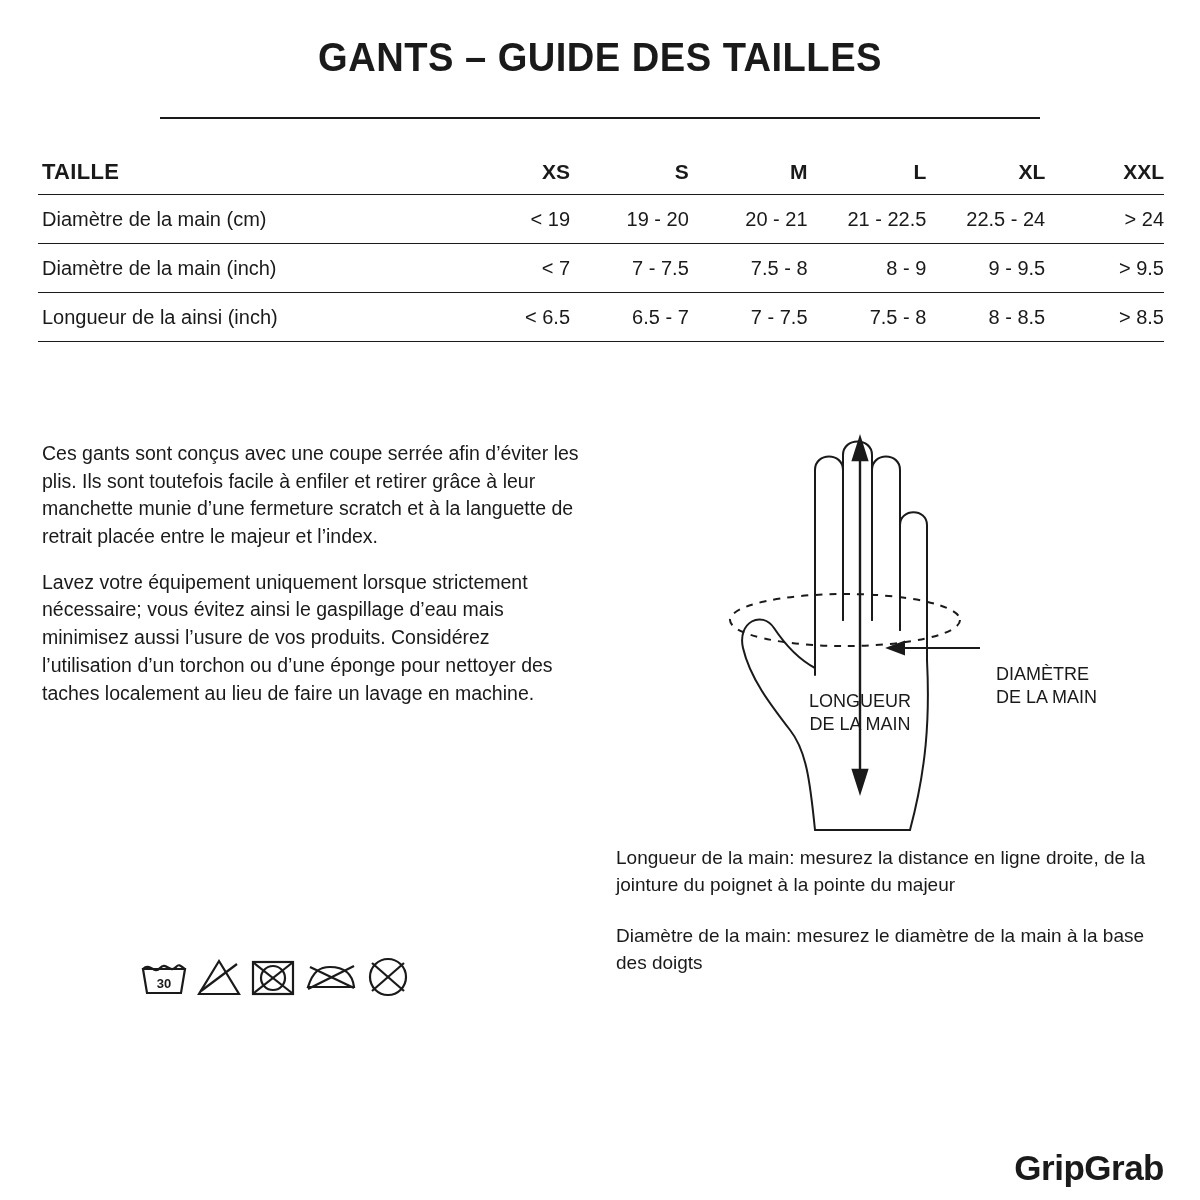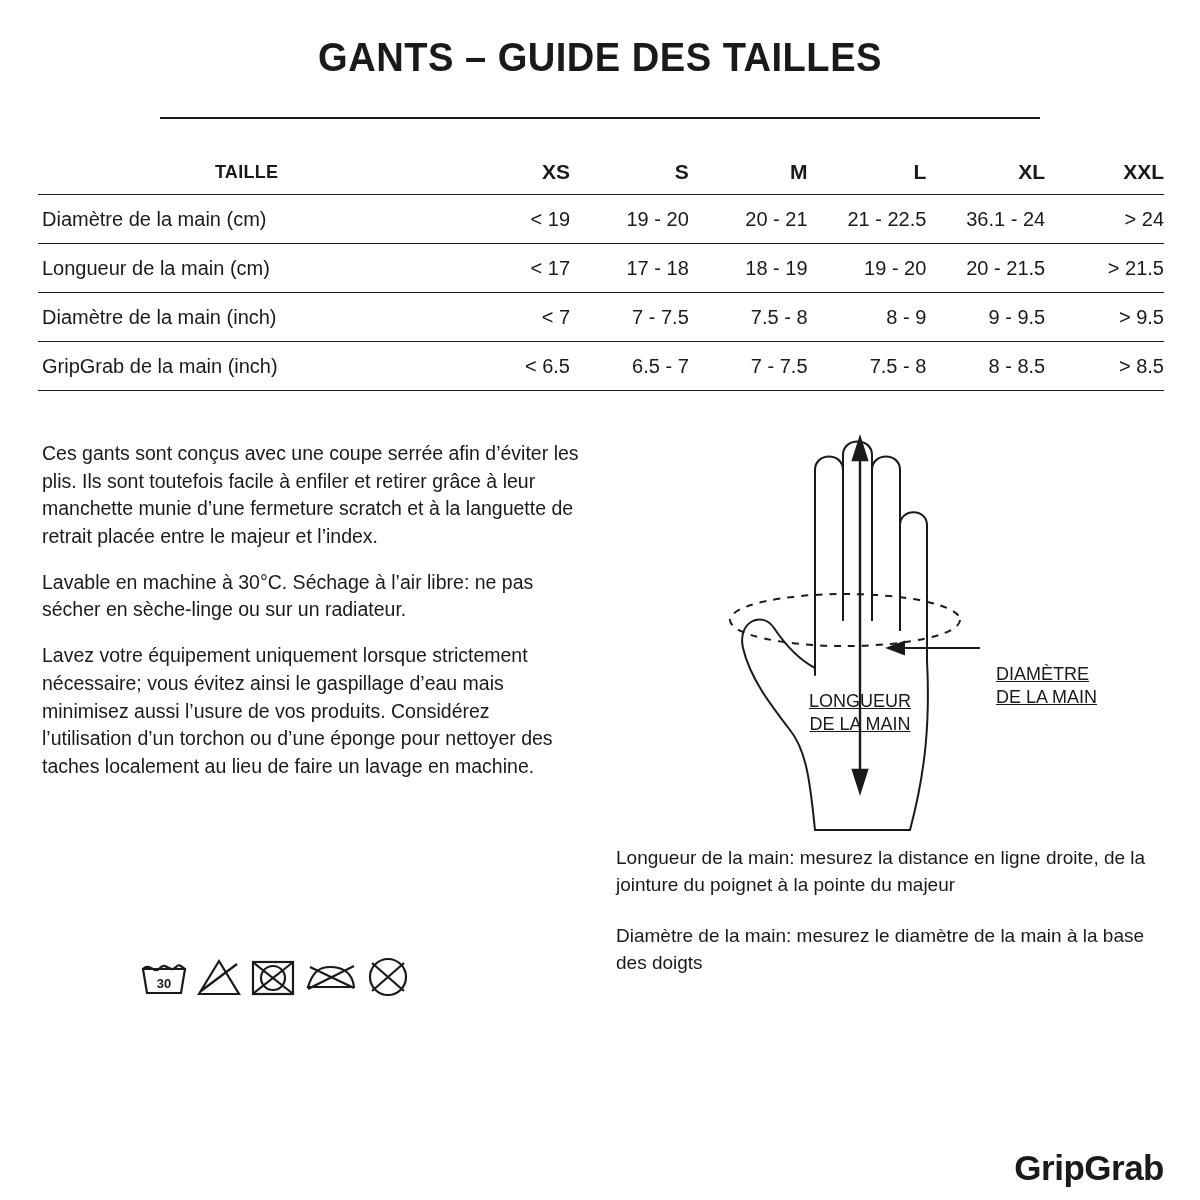--- a/index.html
+++ b/index.html
@@ -65,23 +65,22 @@
     text-align: left;
     width: 410px;
     padding-left: 4px;
   }
   table.size thead th {
     font-weight: bold;
     font-size: 21px;
     height: 44px;
   }
   table.size thead th.row-head {
-    font-size: 18px;
+    font-size: 22px;
     letter-spacing: 0.3px;
-    text-align: center;
   }
   table.size tbody tr {
     border-top: 1.6px solid #1a1a1a;
   }
   table.size tbody tr:last-child {
     border-bottom: 1.6px solid #1a1a1a;
   }
   table.size col.c {
     width: 119px;
   }
@@ -123,21 +122,20 @@
     position: absolute;
     top: 430px;
     left: 610px;
     width: 560px;
     height: 420px;
   }
   .hand-labels {
     position: absolute;
     font-size: 18px;
     line-height: 1.25;
-    text-decoration: underline;
   }
   .label-longueur {
     top: 690px;
     left: 770px;
     text-align: center;
     width: 180px;
   }
   .label-diametre {
     top: 663px;
     left: 996px;
@@ -196,58 +194,48 @@
           <th>XXL</th>
         </tr>
       </thead>
       <tbody>
         <tr>
           <td class="row-head">Diamètre de la main (cm)</td>
           <td>&lt; 19</td>
           <td>19 - 20</td>
           <td>20 - 21</td>
           <td>21 - 22.5</td>
-          <td>36.1 - 24</td>
+          <td>22.5 - 24</td>
           <td>&gt; 24</td>
-        </tr>
-        <tr>
-          <td class="row-head">Longueur de la main (cm)</td>
-          <td>&lt; 17</td>
-          <td>17 - 18</td>
-          <td>18 - 19</td>
-          <td>19 - 20</td>
-          <td>20 - 21.5</td>
-          <td>&gt; 21.5</td>
         </tr>
         <tr>
           <td class="row-head">Diamètre de la main (inch)</td>
           <td>&lt; 7</td>
           <td>7 - 7.5</td>
           <td>7.5 - 8</td>
           <td>8 - 9</td>
           <td>9 - 9.5</td>
           <td>&gt; 9.5</td>
         </tr>
         <tr>
-          <td class="row-head">GripGrab de la main (inch)</td>
+          <td class="row-head">Longueur de la ainsi (inch)</td>
           <td>&lt; 6.5</td>
           <td>6.5 - 7</td>
           <td>7 - 7.5</td>
           <td>7.5 - 8</td>
           <td>8 - 8.5</td>
           <td>&gt; 8.5</td>
         </tr>
       </tbody>
     </table>
   </div>
 
   <div class="left-col">
     <p class="body">Ces gants sont conçus avec une coupe serrée afin d’éviter les plis. Ils sont toutefois facile à enfiler et retirer grâce à leur manchette munie d’une fermeture scratch et à la languette de retrait placée entre le majeur et l’index.</p>
 
-    <p class="body">Lavable en machine à 30°C. Séchage à l’air libre: ne pas sécher en sèche-linge ou sur un radiateur.</p>
     <p class="body">Lavez votre équipement uniquement lorsque strictement nécessaire; vous évitez ainsi le gaspillage d’eau mais minimisez aussi l’usure de vos produits. Considérez l’utilisation d’un torchon ou d’une éponge pour nettoyer des taches localement au lieu de faire un lavage en machine.</p>
   </div>
 
   <div class="care-symbols">
 
     <span>
       <svg width="48" height="40" viewBox="0 0 48 40">
         <path d="M3 12 L45 12 L41 36 L7 36 Z" fill="none" stroke="#1a1a1a" stroke-width="2.2"></path>
         <path d="M3 12 C10 5, 14 18, 20 11 C26 4, 30 17, 36 10 C40 5.5, 42 11, 45 12" fill="none" stroke="#1a1a1a" stroke-width="2.2"></path>
         <text x="24" y="31" font-family="'Liberation Sans', sans-serif" font-size="13" font-weight="bold" text-anchor="middle" fill="#1a1a1a">30</text>

